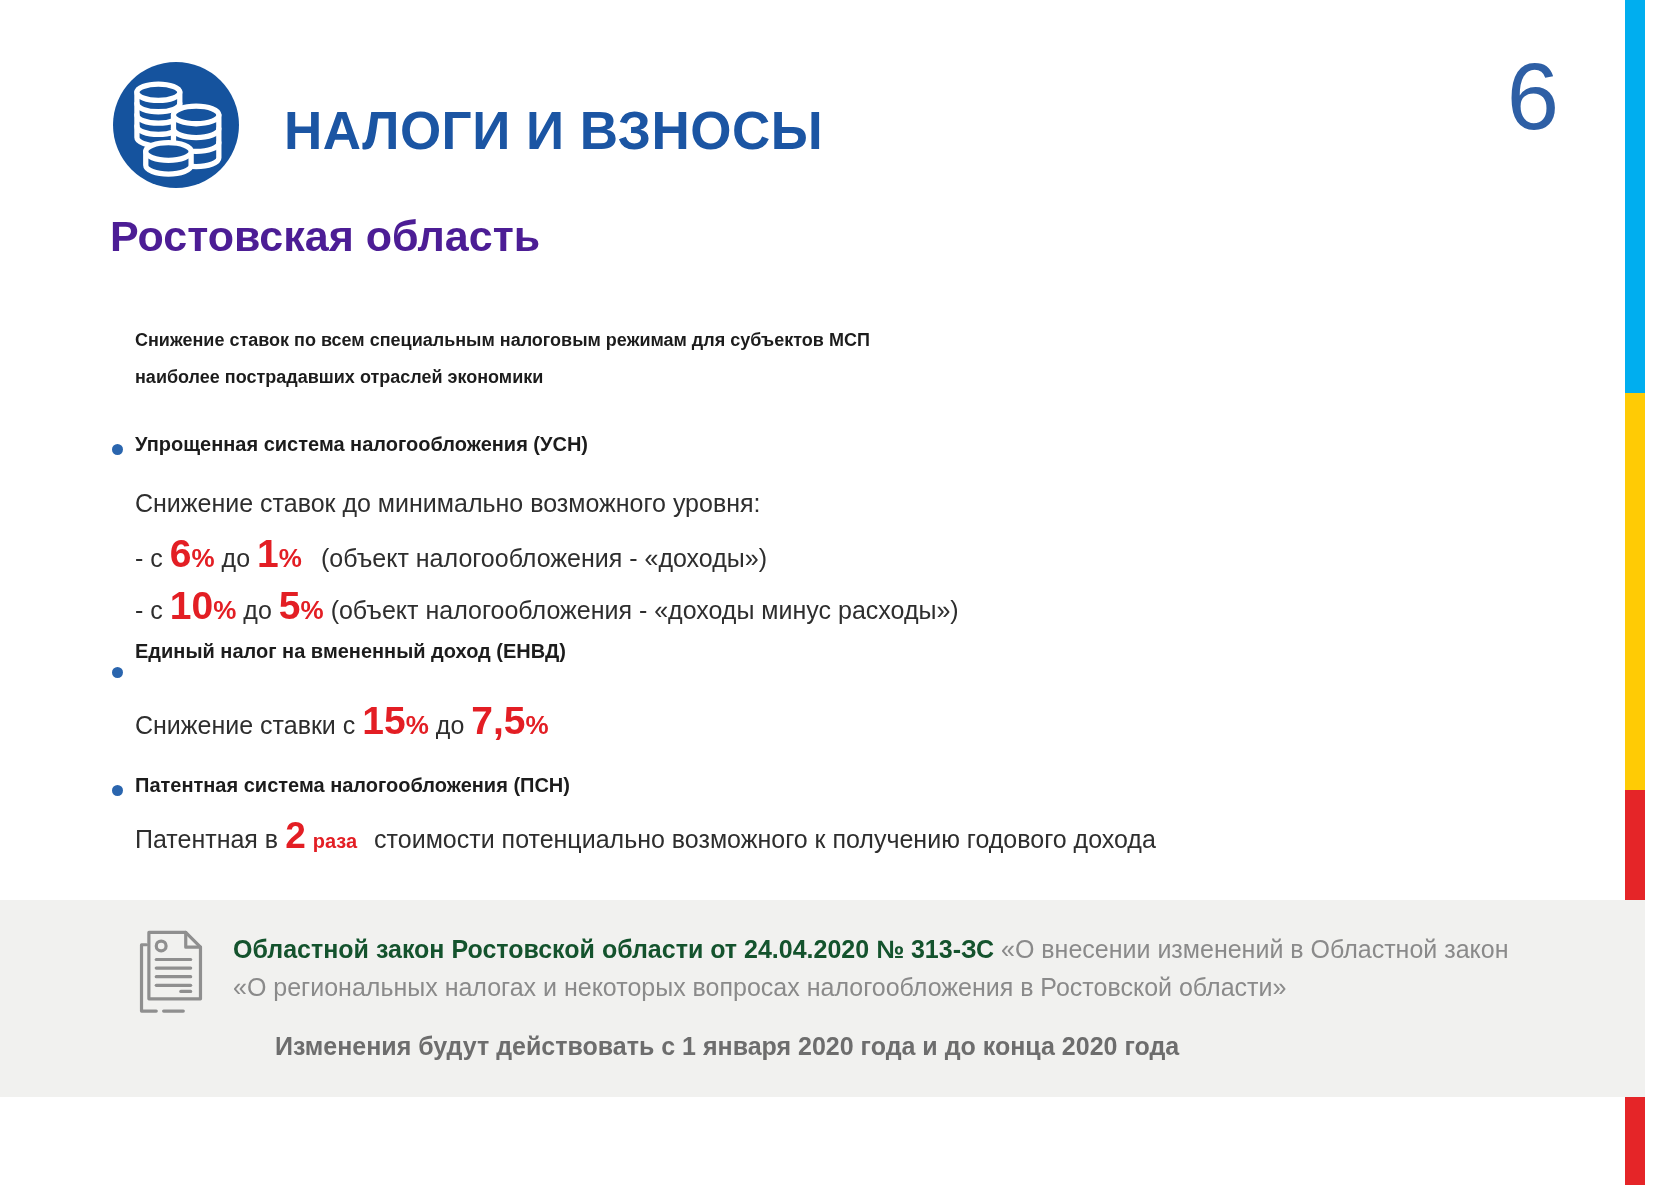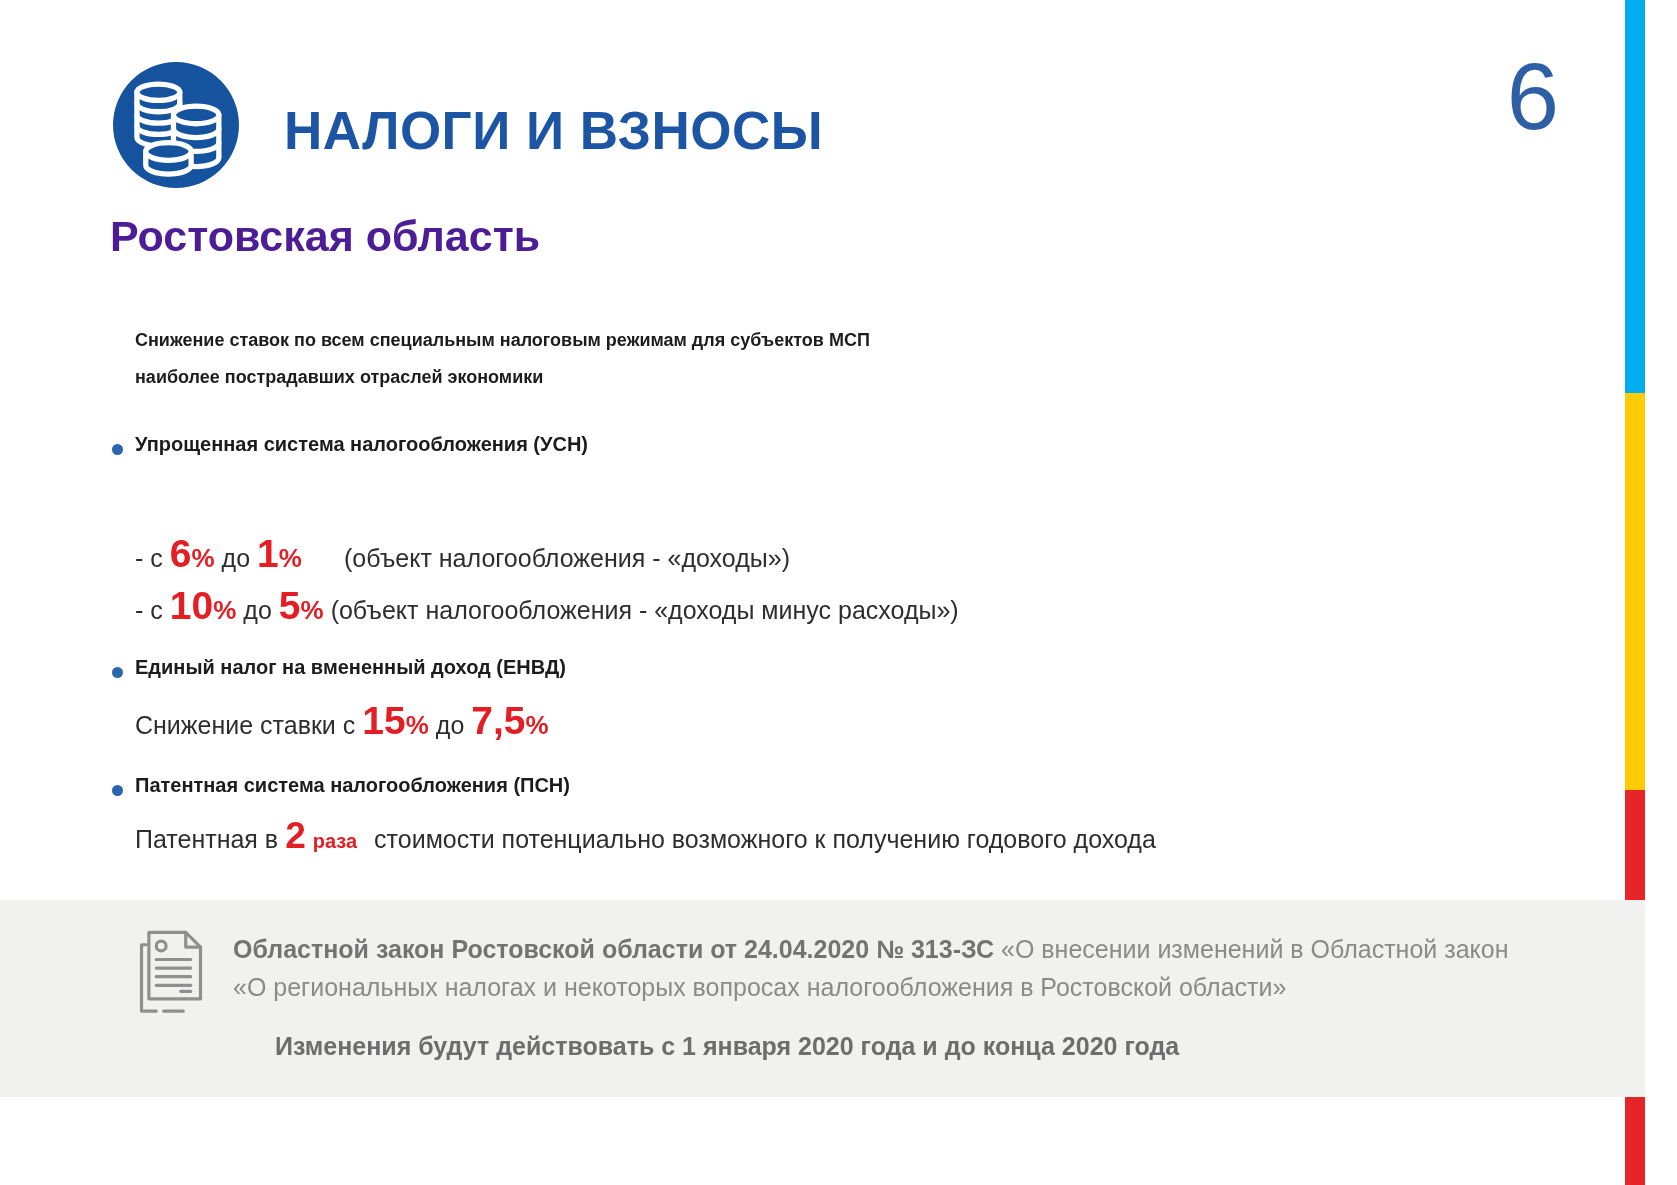--- a/index.html
+++ b/index.html
@@ -44,31 +44,31 @@
     background:#2a65ae;
   }
   .plain{
     position:absolute;left:135px;font-size:25px;font-weight:400;color:#2e2e2e;
     white-space:nowrap;
   }
   .rn{color:#e31e24;font-weight:700;font-size:39px;line-height:1;margin:0 7px;}
   .rn .pct{font-size:26px;}
   .rn.small{font-size:37px;}
   .runit{color:#e31e24;font-weight:700;font-size:20px;margin-right:7px;}
-  .gap-before{margin-left:35px;}
+  .gap-before{margin-left:12px;}
   
   .law-box{
     position:absolute;left:0;top:900px;width:1657px;height:197px;background:#f1f1ef;
   }
   .doc-icon{position:absolute;left:133px;top:930px;}
   .law-text{
     position:absolute;left:233px;top:930px;width:1280px;
     font-size:25px;line-height:38px;font-weight:400;color:#8a8a8a;
   }
-  .law-text b{color:#737373;font-weight:700;text-align:right;}
+  .law-text b{color:#14532d;font-weight:700;text-align:right;}
   .law-validity{
     position:absolute;left:233px;top:1032px;width:1280px;
     font-size:25px;font-weight:700;color:#6d6d6d;white-space:nowrap;margin-left:42px;
   }
 </style>
 </head>
 <body>
 
 <div id="slide">
 
@@ -100,31 +100,32 @@
   <div class="page-number">6</div>
   <div class="region">Ростовская область</div>
 
   <div class="intro">
     <div>Снижение ставок  по всем специальным налоговым режимам для субъектов МСП</div>
     <div>наиболее пострадавших отраслей экономики</div>
   </div>
 
   <div class="bullet-dot" style="top:444px"></div>
   <div class="bullet-title" style="top:433px">Упрощенная система налогообложения (УСН)</div>
+  <div class="plain" style="top:489px">Снижение ставок до минимально возможного уровня:</div>
 
   <div class="plain" style="top:534px">
     <span style="white-space: pre;">- с</span><span class="rn"><span>6</span><span class="pct">%</span></span><span style="white-space: pre;">до</span><span class="rn"><span>1</span><span class="pct">%</span></span><span class="gap-before" style="white-space: pre;">(объект налогообложения - «доходы»)</span>
   </div>
 
   <div class="plain" style="top:586px">
     <span style="white-space: pre;">- с</span><span class="rn"><span>10</span><span class="pct">%</span></span><span style="white-space: pre;">до</span><span class="rn"><span>5</span><span class="pct">%</span></span><span style="white-space: pre;">(объект налогообложения - «доходы минус расходы»)</span>
   </div>
 
   <div class="bullet-dot" style="top:667px"></div>
-  <div class="bullet-title" style="top:656px">Единый налог на вмененный доход (ЕНВД)</div>
+  <div class="bullet-title" style="top:640px">Единый налог на вмененный доход (ЕНВД)</div>
   <div class="plain" style="top:701px">
     <span style="white-space: pre;">Снижение ставки с</span><span class="rn"><span>15</span><span class="pct">%</span></span><span style="white-space: pre;">до</span><span class="rn"><span>7,5</span><span class="pct">%</span></span>
   </div>
 
   <div class="bullet-dot" style="top:785px"></div>
   <div class="bullet-title" style="top:774px">Патентная система налогообложения (ПСН)</div>
   <div class="plain" style="top:817px">
     <span style="white-space: pre;">Патентная в</span><span class="rn small"><span>2</span></span><span class="runit" style="white-space: pre;">раза</span><span style="white-space: pre; margin-left: 10px;">стоимости потенциально возможного к получению годового дохода</span>
   </div>
 

